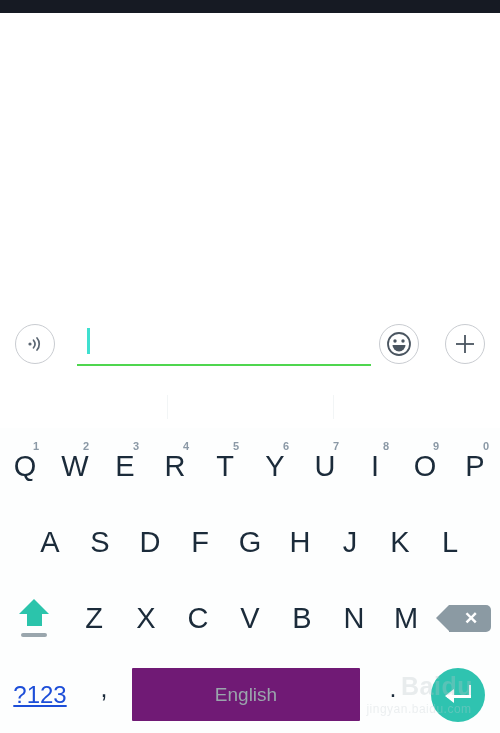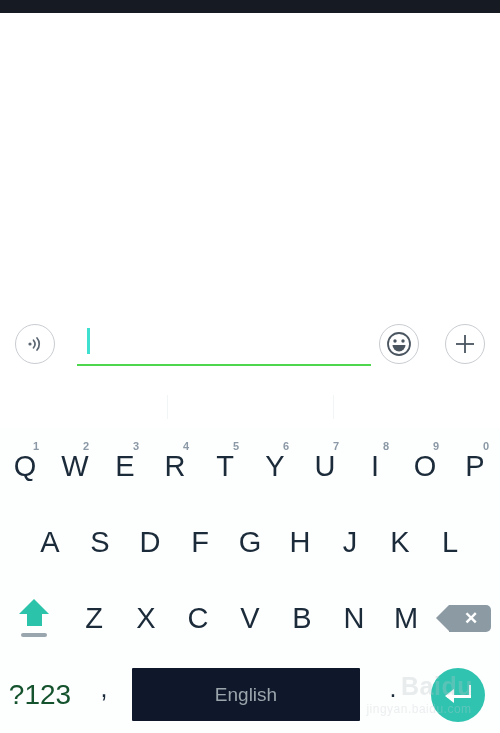--- a/index.html
+++ b/index.html
@@ -144,25 +144,25 @@
     border-top:13.5px solid transparent;
     border-bottom:13.5px solid transparent;
     border-right:13px solid #8b9aa3;
   }
   .backspace-x{
     color:#ffffff;font-size:17px;font-weight:700;line-height:1;
     margin-left:2px;
   }
 
   
-  .key-sym{ flex:0 0 80px; font-size:28px; color:#14532d; }
+  .key-sym{ flex:0 0 80px; font-size:24px; color:#1d4ed8;text-decoration:underline; }
   .key-comma{ flex:0 0 48px; font-size:25px; color:#1b2b3a; align-items:flex-start; padding-top:18px;}
   .key-space{
     flex:1 1 auto;
-    background:#0f172a;
+    background:#701a75;
     height:53px;
     margin:0 4px;
     display:flex;align-items:center;justify-content:center;
     font-size:19px;color:#9aa5ac;
     border-radius:1px;
   }
   .key-period{ flex:0 0 58px; font-size:25px; color:#1b2b3a; align-items:flex-start; padding-top:18px;}
   .key-enter{ flex:0 0 78px; display:flex;align-items:center;justify-content:center;}
   .enter-circle{
     width:54px;height:54px;border-radius:50%;

